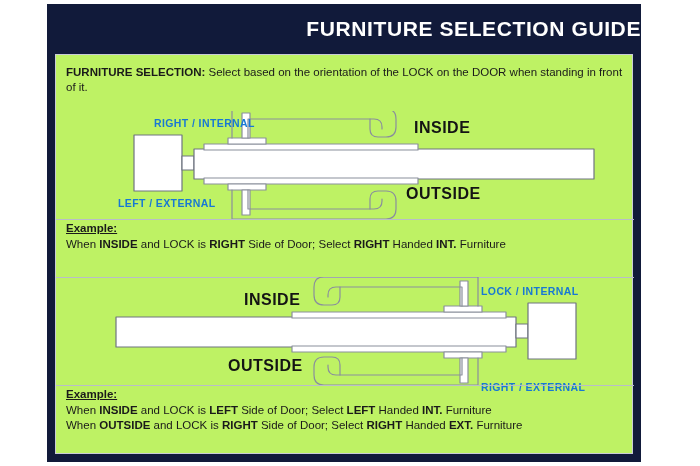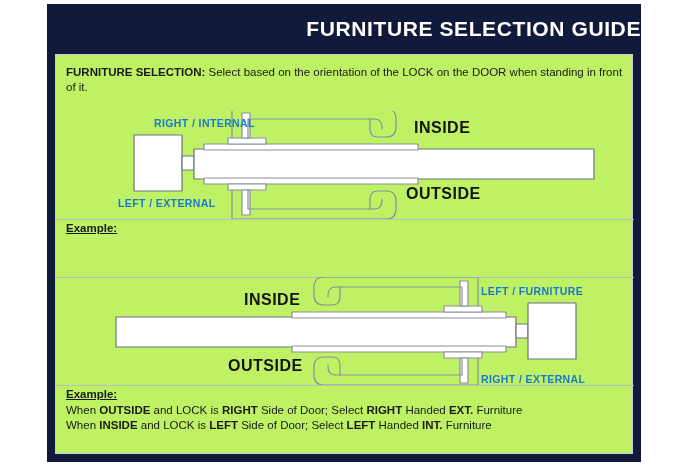--- a/index.html
+++ b/index.html
@@ -105,21 +105,21 @@
   }
 
   
   .d1-right-internal{left:58px;top:6px;padding-left:40px;}
   .d1-left-external{left:62px;top:86px;}
   .d1-inside{left:358px;top:8px;}
   .d1-outside{left:350px;top:74px;}
 
   
   .d2-left-internal{left:425px;top:8px;}
-  .d2-right-external{left:425px;top:96px;}
+  .d2-right-external{left:425px;top:104px;}
   .d2-inside{left:188px;top:14px;}
   .d2-outside{left:172px;top:80px;}
 </style>
 </head>
 <body>
 
 <div class="page">
 
   <div class="frame">
 
@@ -169,20 +169,21 @@
         <span class="bluelabel d1-right-internal">RIGHT / INTERNAL</span>
         <span class="bluelabel d1-left-external">LEFT / EXTERNAL</span>
         <span class="sidelabel d1-inside">INSIDE</span>
         <span class="sidelabel d1-outside">OUTSIDE</span>
       </div>
 
       <div class="divider div1"></div>
 
       <div class="example ex1">
         <div class="hdr">Example:</div>
+        <div class="ln"><span>When </span><b>INSIDE</b><span> and LOCK is </span><b>RIGHT</b><span> Side of Door;  Select </span><b>RIGHT</b><span> Handed </span><b>INT.</b><span> Furniture</span></div>
       </div>
 
       <div class="divider div2"></div>
 
       <div class="diagram diagram2">
 
         <svg width="578" height="108" viewBox="0 0 578 108">
           <g fill="none" stroke="#8a8f9c" stroke-width="1.2" stroke-linejoin="round" stroke-linecap="round">
 
             <rect x="60" y="40" width="400" height="30" fill="#ffffff" stroke="#6f7480"></rect>
@@ -206,29 +207,29 @@
             <path d="M 422 29 L 422 0 L 268 0 Q 258 0 258 10 L 258 18 Q 258 28 268 28 L 276 28 Q 284 28 284 20 L 284 10"></path>
 
             <path d="M 406 29 L 406 10 L 280 10 Q 272 10 272 18 L 272 20"></path>
 
             <path d="M 422 81 L 422 108 L 268 108 Q 258 108 258 98 L 258 90 Q 258 80 268 80 L 276 80 Q 284 80 284 88 L 284 98"></path>
 
             <path d="M 406 81 L 406 98 L 280 98 Q 272 98 272 90 L 272 88"></path>
           </g>
         </svg>
 
-        <span class="bluelabel d2-left-internal">LEFT / FURNITURE</span>
+        <span class="bluelabel d2-left-internal">LOCK / INTERNAL</span>
         <span class="bluelabel d2-right-external">RIGHT / EXTERNAL</span>
         <span class="sidelabel d2-inside">INSIDE</span>
         <span class="sidelabel d2-outside">OUTSIDE</span>
       </div>
 
       <div class="divider div3"></div>
 
       <div class="example ex2">
         <div class="hdr">Example:</div>
+        <div class="ln"><span>When </span><b>INSIDE</b><span> and LOCK is </span><b>LEFT</b><span> Side of Door;  Select </span><b>LEFT</b><span> Handed </span><b>INT.</b><span> Furniture</span></div>
         <div class="ln"><span>When </span><b>OUTSIDE</b><span> and LOCK is </span><b>RIGHT</b><span> Side of Door;   Select </span><b>RIGHT</b><span> Handed </span><b>EXT.</b><span> Furniture</span></div>
-        <div class="ln"><span>When </span><b>INSIDE</b><span> and LOCK is </span><b>LEFT</b><span> Side of Door;  Select </span><b>LEFT</b><span> Handed </span><b>INT.</b><span> Furniture</span></div>
       </div>
 
     </div>
   </div>
 </div>
 
 </body></html>

